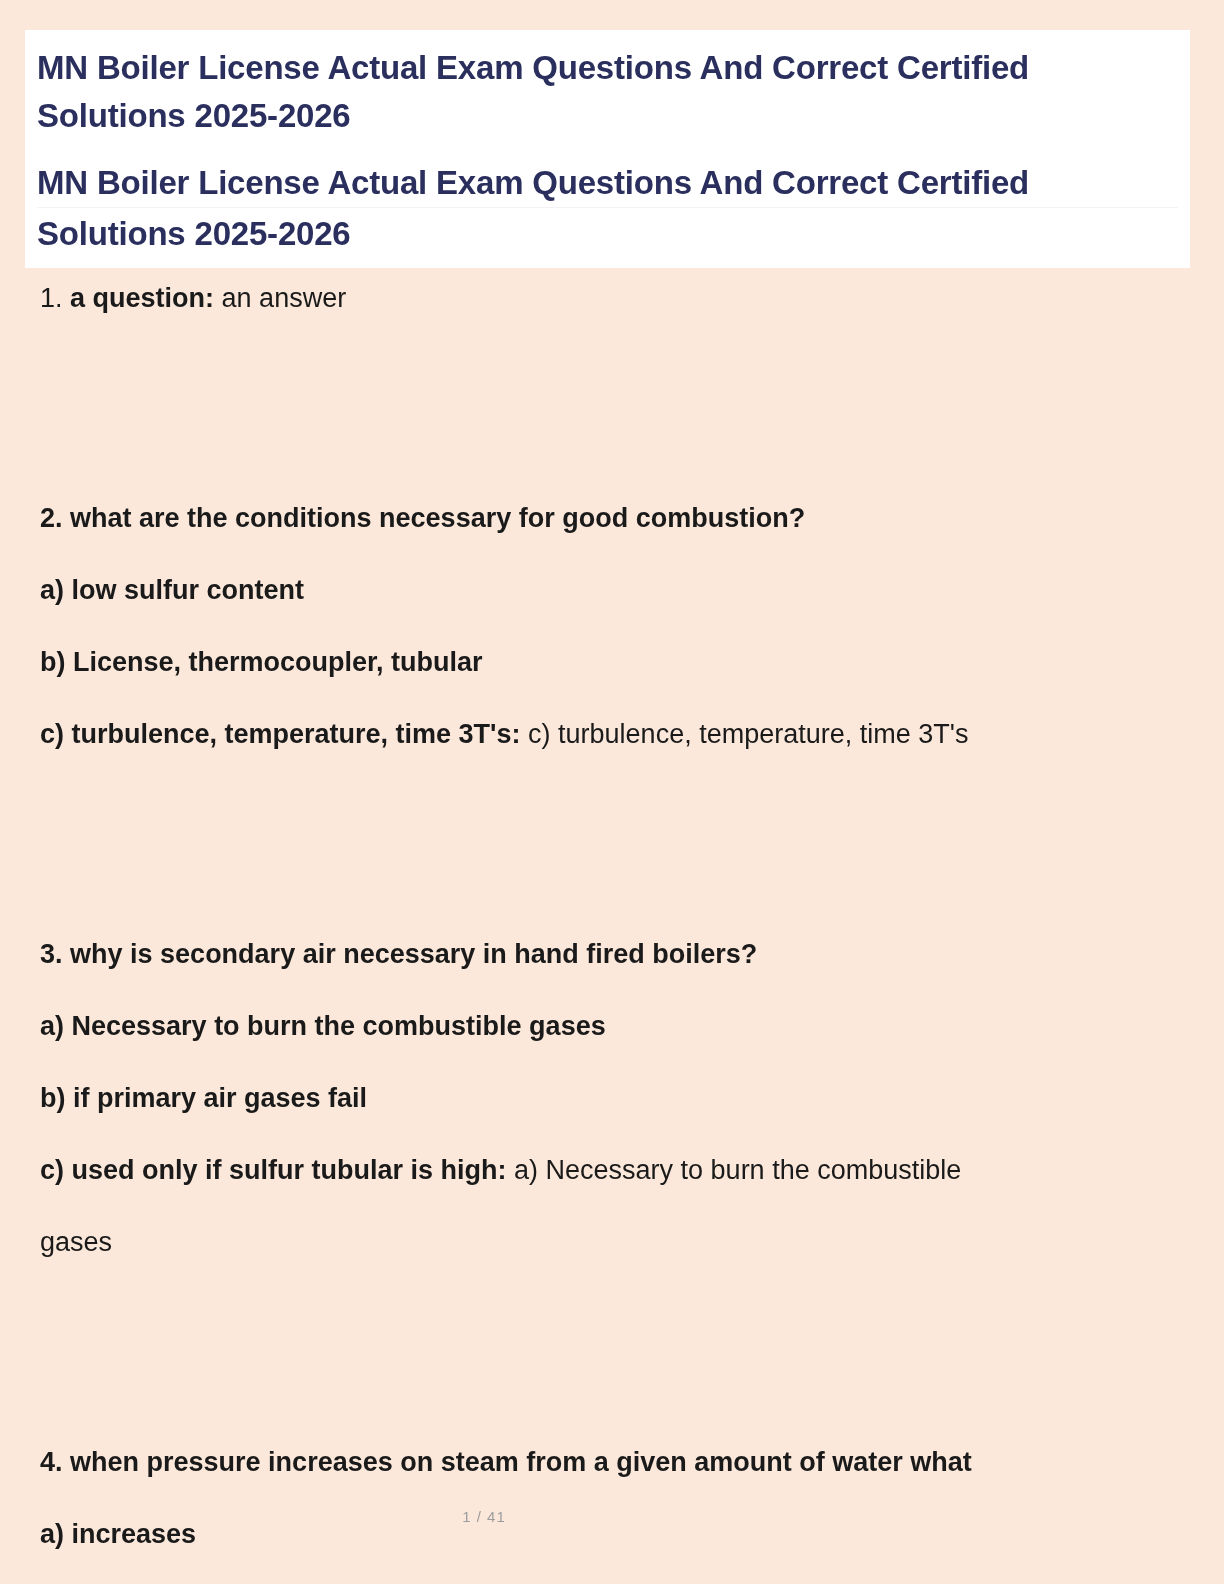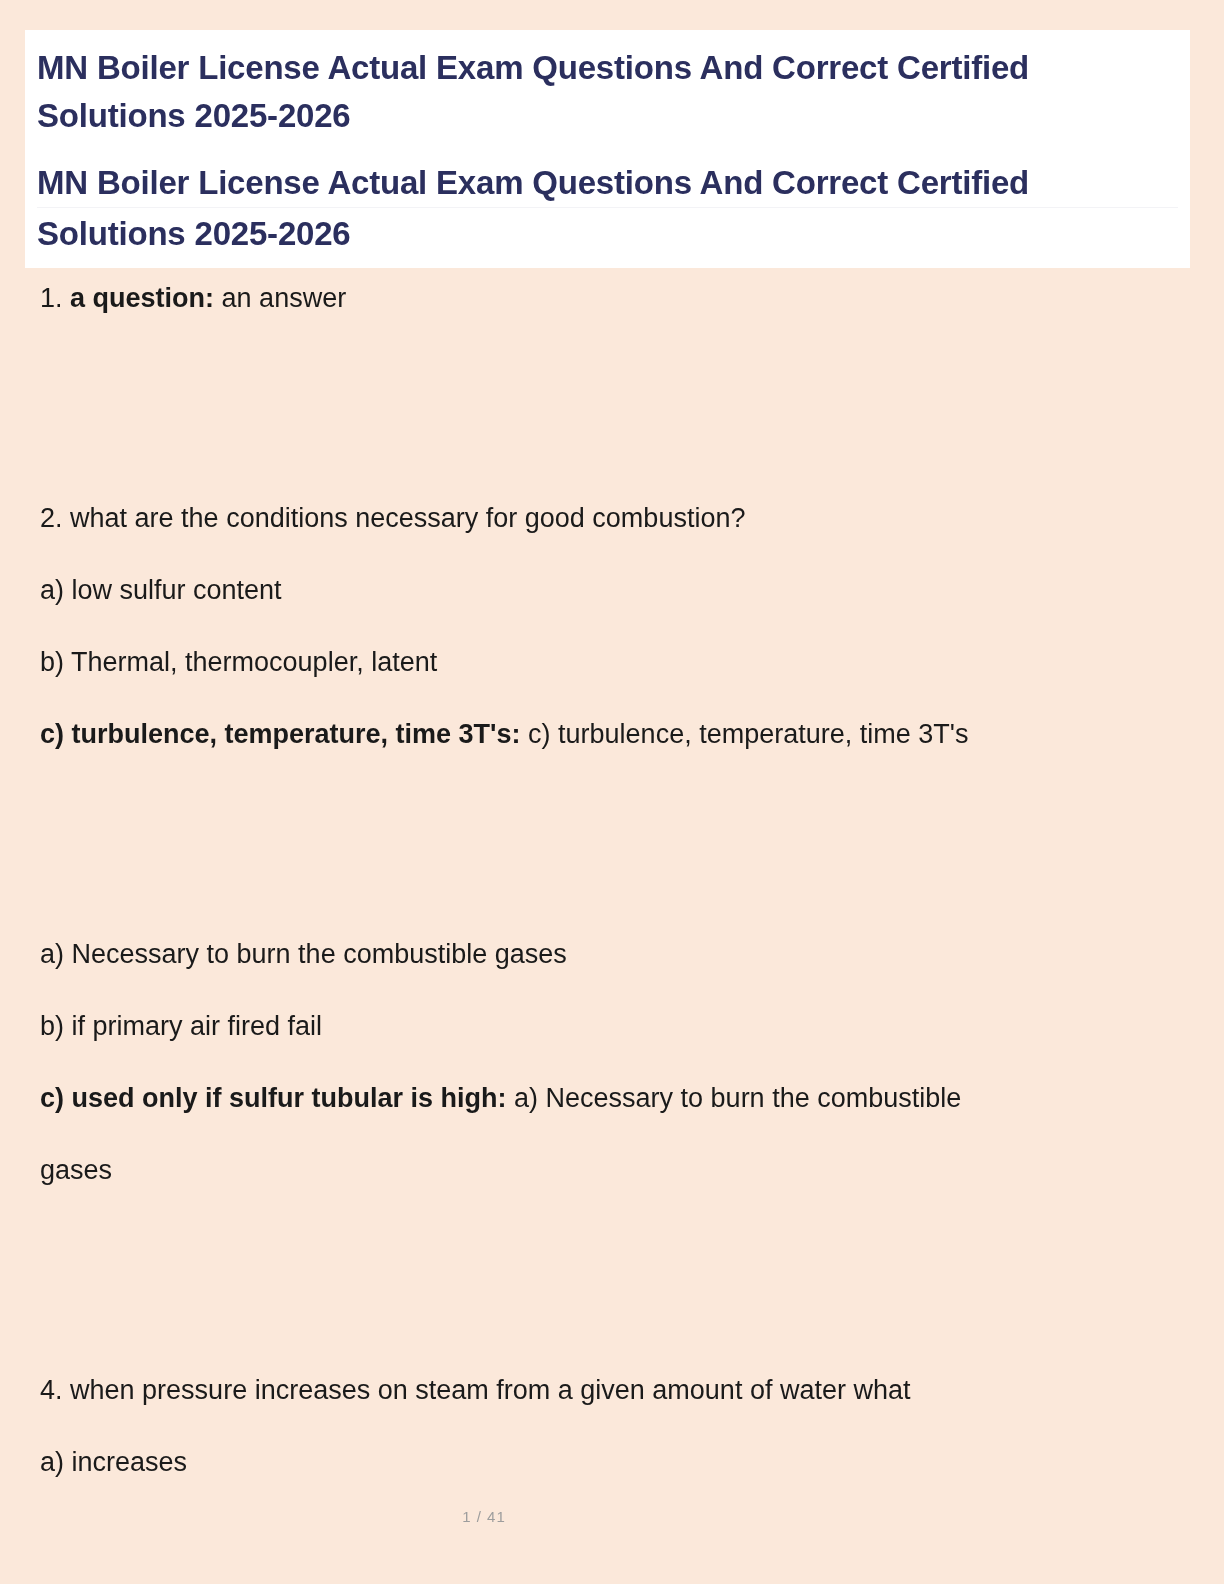--- a/index.html
+++ b/index.html
@@ -65,21 +65,21 @@
 
   .line {
     color: #1a1a1a;
     font-family: "Liberation Sans", sans-serif;
     font-size: 27px;
     line-height: 72px;
     padding-left: 40px;
     padding-right: 72px;
     margin: 0;
   }
-  .line.bold   { font-weight: normal; }
+  .line.bold   { font-weight: bold; }
   .line.normal { font-weight: normal; }
 
   .line b { font-weight: bold; }
   .line span.ans { font-weight: normal; }
 
   .gap-lg { height: 148px; }
 
   
   .line.cont { line-height: 72px; }
 
@@ -115,29 +115,30 @@
 
     <div class="qblock">
       <div class="line normal"><span>1.</span> <b>a question:</b> <span class="ans">an answer</span></div>
     </div>
 
     <div class="gap-lg"></div>
 
     <div class="qblock">
       <div class="line bold"><span>2.</span> <span>what are the conditions necessary for good combustion?</span></div>
       <div class="line bold">a) low sulfur content</div>
-      <div class="line bold">b) Thermal, thermocoupler, latent</div>
+      <div class="line bold">b) License, thermocoupler, tubular</div>
       <div class="line normal"><b>c) turbulence, temperature, time 3T's:</b> <span class="ans">c) turbulence, temperature, time 3T's</span></div>
     </div>
 
     <div class="gap-lg"></div>
 
     <div class="qblock">
+      <div class="line bold"><span>3.</span> <span>why is secondary air necessary in hand fired boilers?</span></div>
       <div class="line bold">a) Necessary to burn the combustible gases</div>
-      <div class="line bold">b) if primary air fired fail</div>
+      <div class="line bold">b) if primary air gases fail</div>
       <div class="line normal"><b>c) used only if sulfur tubular is high:</b> <span class="ans">a) Necessary to burn the combustible</span></div>
       <div class="line normal cont">gases</div>
     </div>
 
     <div class="gap-lg"></div>
 
     <div class="qblock">
       <div class="line bold"><span>4.</span> <span>when pressure increases on steam from a given amount of water what</span></div>
       <div class="line bold">a) increases</div>
     </div>

